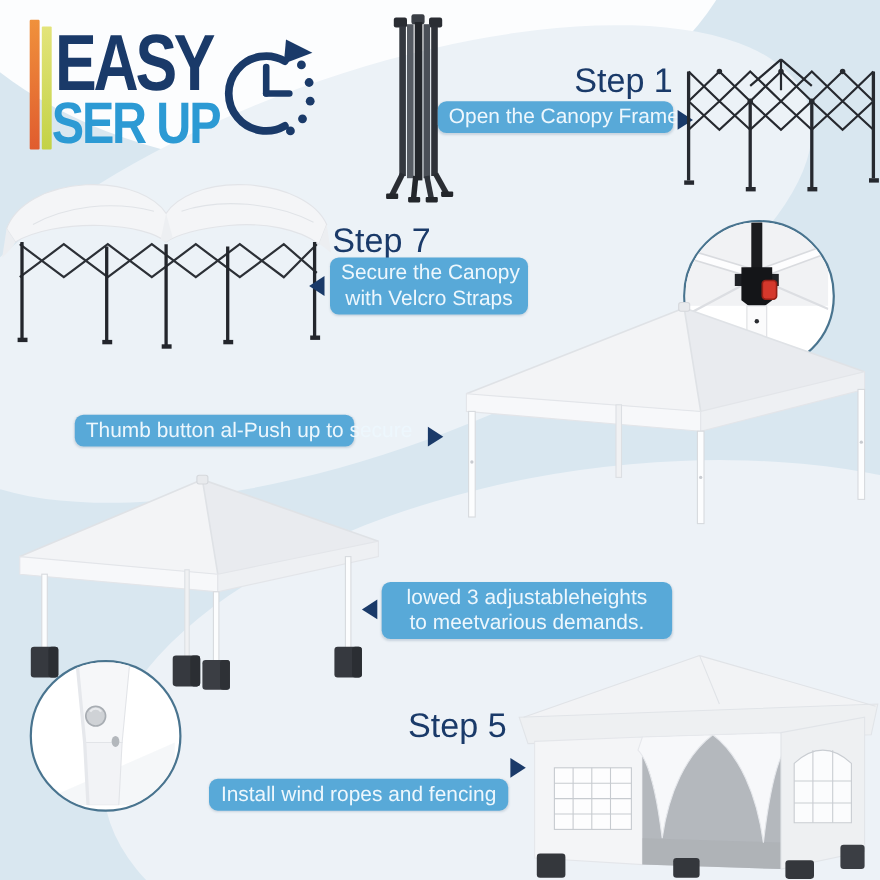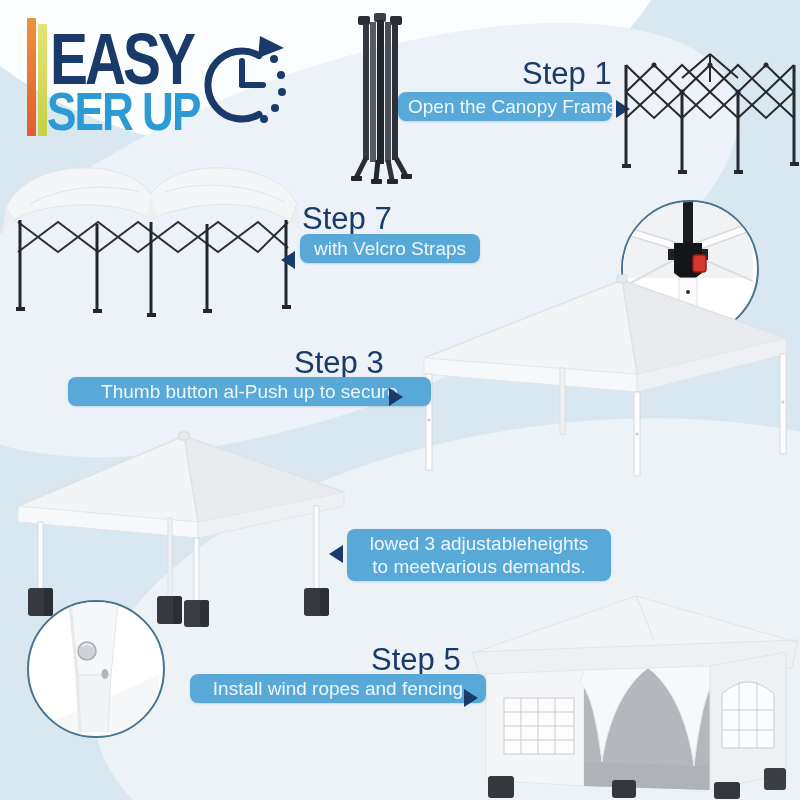--- a/index.html
+++ b/index.html
@@ -25,23 +25,23 @@
   #s4-label{left:347px;top:496px;}
   #s5-label{left:371px;top:644px;}
 
   
   .callout{position:absolute;background:#58a9d8;color:#edf7fd;border-radius:8px;
            padding:3px 10px;text-align:center;font-size:19px;line-height:1.22;
            box-sizing:border-box;box-shadow:0 1px 2px rgba(40,80,110,.18);}
   .callout span{display:block;white-space:nowrap;}
   #s1-box{left:398px;top:92px;width:214px;}
   #s2-box{left:300px;top:234px;width:180px;}
-  #s3-box{left:68px;top:377px;width:363px;}
+  #s3-box{left:68px;top:377px;width:254px;}
   #s4-box{left:347px;top:529px;width:264px;}
-  #s5-box{left:190px;top:674px;width:296px;}
+  #s5-box{left:190px;top:708px;width:272px;}
 
   
   .arr{position:absolute;width:0;height:0;border-top:9px solid transparent;border-bottom:9px solid transparent;}
   .arr-r{border-left:14px solid #1a3a69;}
   .arr-l{border-right:14px solid #1a3a69;}
   #s1-arr{left:616px;top:100px;}
   #s2-arr{left:281px;top:251px;}
   #s3-arr{left:389px;top:388px;}
   #s4-arr{left:329px;top:545px;}
   #s5-arr{left:464px;top:689px;}
@@ -141,20 +141,21 @@
       <rect x="16" y="149" width="9" height="4" fill="#23262c"></rect>
       <rect x="93" y="151" width="9" height="4" fill="#23262c"></rect>
       <rect x="147" y="155" width="9" height="4" fill="#23262c"></rect>
       <rect x="203" y="151" width="9" height="4" fill="#23262c"></rect>
       <rect x="282" y="147" width="9" height="4" fill="#23262c"></rect>
     </svg>
   </div>
 
   <div class="step-label" id="s2-label">Step 7</div>
   <div class="callout" id="s2-box">
+    <span>Secure the Canopy</span>
     <span>with Velcro Straps</span>
   </div>
   <div class="arr arr-l" id="s2-arr"></div>
 
   <div class="inset" id="inset-velcro">
     <svg width="130" height="130" viewBox="-65 -65 130 130">
       <rect x="-65" y="-65" width="130" height="76" fill="#f1f2f4"></rect>
       <path d="M-4,-16 L-65,-40 M4,-16 L65,-44 M-5,-12 L-65,20 M5,-12 L65,14" stroke="#dcdee2" stroke-width="2"></path>
       <path d="M-2,-18 L-62,-36" stroke="#d9dbdf" stroke-width="9"></path>
       <path d="M-2,-18 L-62,-36" stroke="#fdfdfe" stroke-width="6"></path>
@@ -181,21 +182,20 @@
       <rect x="148" y="96" width="5" height="66" fill="#f0f1f3" stroke="#dcdfe3" stroke-width="1"></rect>
       <rect x="14" y="102" width="6" height="96" fill="#fcfdfe" stroke="#d7dade" stroke-width="1"></rect>
       <rect x="222" y="120" width="6" height="84" fill="#fcfdfe" stroke="#d7dade" stroke-width="1"></rect>
       <rect x="368" y="82" width="6" height="100" fill="#fcfdfe" stroke="#d7dade" stroke-width="1"></rect>
       <circle cx="17" cy="148" r="1.5" fill="#c9ccd1"></circle>
       <circle cx="225" cy="162" r="1.5" fill="#c9ccd1"></circle>
       <circle cx="371" cy="130" r="1.5" fill="#c9ccd1"></circle>
     </svg>
   </div>
 
-  <div class="step-label" id="s3-label">Step 3</div>
   <div class="callout" id="s3-box">
     <span>Thumb button al-Push up to secure</span>
   </div>
   <div class="arr arr-r" id="s3-arr"></div>
 
   <div class="abs" style="left:8px;top:430px">
     <svg width="348" height="200" viewBox="0 0 348 200">
       <polygon points="176,6 10,76 190,92" fill="#f3f4f6"></polygon>
       <polygon points="176,6 190,92 336,62" fill="#e9ebef"></polygon>
       <path d="M176,6 L10,76 M176,6 L336,62 M176,6 L190,92" stroke="#dfe2e6" stroke-width="1.5" fill="none"></path>

